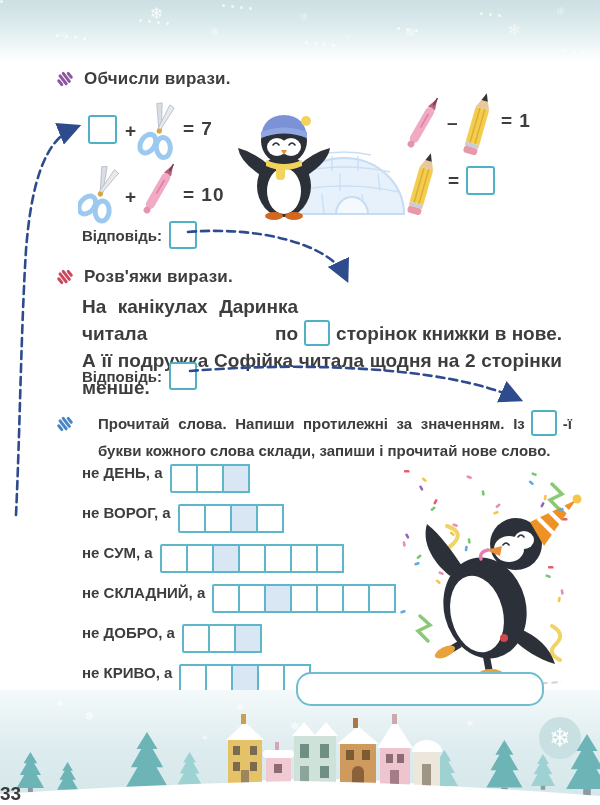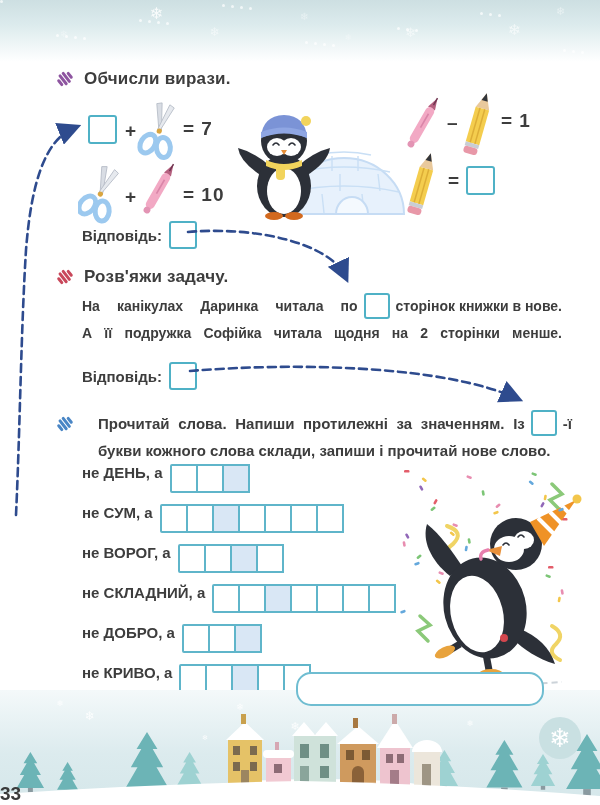--- a/index.html
+++ b/index.html
@@ -17,21 +17,21 @@
   
   .heading{display:flex;gap:9px;}
   .heading .ttl{font-size:17px;font-weight:700;letter-spacing:.2px;}
   .h-icon{flex:0 0 auto;}
   
   .sq{width:26px;height:26px;background:#fff;border:2.4px solid #4fb1c6;border-radius:3px;box-sizing:border-box;}
   .op{font-size:19px;font-weight:700;}
   .res{font-size:19px;font-weight:700;letter-spacing:1px;}
   .ansline{display:flex;align-items:center;gap:7px;font-size:15px;font-weight:700;}
   
-  .para{width:480px;font-size:14px;font-weight:700;line-height:27px;}
+  .para{width:480px;font-size:19px;font-weight:700;line-height:27px;}
   .jline{text-align:justify;text-align-last:justify;}
   .fline{display:flex;align-items:flex-end;gap:6px;}
   .fline .grow{flex:1;text-align:justify;text-align-last:justify;}
   .fline .sq{margin-bottom:1px;}
   
   .word-row{display:flex;align-items:flex-start;gap:7px;height:29px;margin-bottom:11px;}
   .word-row:nth-child(4){margin-top:4px;}
   .word-label{font-size:15px;font-weight:700;white-space:nowrap;padding-bottom:1px;}
   .cells{display:flex;}
   .cell{width:28px;height:29px;border:2px solid #5fb5ca;background:#fff;box-sizing:border-box;margin-left:-2px;}
@@ -204,21 +204,21 @@
 
 <div class="abs heading" style="left:55px;top:267px;">
   <svg class="h-icon" width="20" height="20" viewBox="0 0 20 20">
     <g transform="rotate(-38 10 10)" fill="#c9485b">
       <rect x="2.5" y="6" width="3" height="8" rx="1.5"></rect>
       <rect x="6.5" y="3" width="3" height="13" rx="1.5"></rect>
       <rect x="10.5" y="3" width="3" height="13" rx="1.5"></rect>
       <rect x="14.5" y="6" width="3" height="8" rx="1.5"></rect>
     </g>
   </svg>
-  <span class="ttl">Розв'яжи задачу.</span>
+  <span class="ttl">Розв'яжи вирази.</span>
 </div>
 
 <div class="abs para" style="left:82px;top:293px;">
   <div class="fline">
     <span class="grow">На канікулах Даринка читала по</span>
     <span class="sq"></span>
     <span>сторінок книжки в нове.</span>
   </div>
   <div class="jline">А її подружка Софійка читала щодня на 2 сторінки менше.</div>
 </div>
@@ -250,37 +250,37 @@
 <div class="abs" style="left:82px;top:464px;" id="wordRows">
     <div class="word-row">
       <span class="word-label">не ДЕНЬ, а</span>
       <div class="cells">
         <div class="cell"></div>
         <div class="cell"></div>
         <div class="cell shaded"></div>
       </div>
     </div>
     <div class="word-row">
+      <span class="word-label">не ВОРОГ, а</span>
+      <div class="cells">
+        <div class="cell"></div>
+        <div class="cell"></div>
+        <div class="cell shaded"></div>
+        <div class="cell"></div>
+      </div>
+    </div>
+    <div class="word-row">
       <span class="word-label">не СУМ, а</span>
       <div class="cells">
         <div class="cell"></div>
         <div class="cell"></div>
         <div class="cell shaded"></div>
         <div class="cell"></div>
         <div class="cell"></div>
         <div class="cell"></div>
-        <div class="cell"></div>
-      </div>
-    </div>
-    <div class="word-row">
-      <span class="word-label">не ВОРОГ, а</span>
-      <div class="cells">
-        <div class="cell"></div>
-        <div class="cell"></div>
-        <div class="cell shaded"></div>
         <div class="cell"></div>
       </div>
     </div>
     <div class="word-row">
       <span class="word-label">не СКЛАДНИЙ, а</span>
       <div class="cells">
         <div class="cell"></div>
         <div class="cell"></div>
         <div class="cell shaded"></div>
         <div class="cell"></div>

